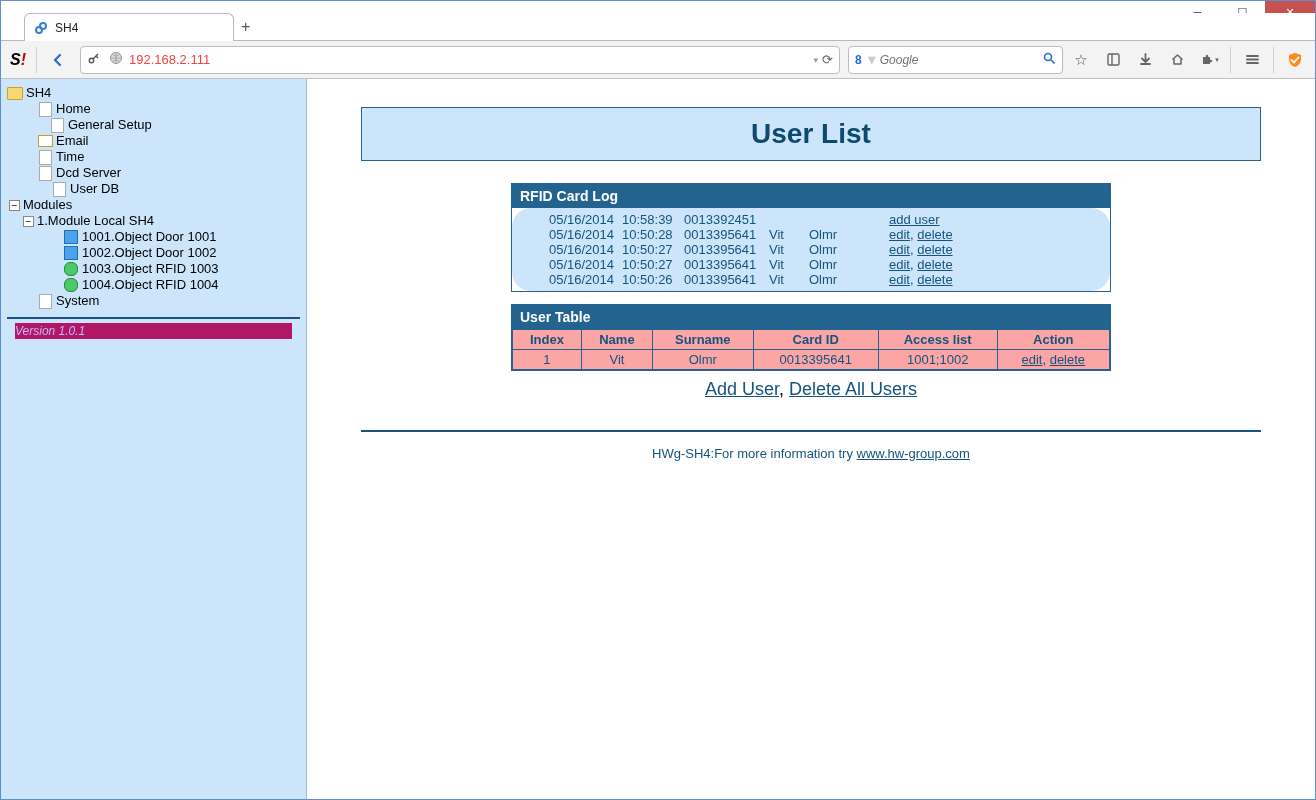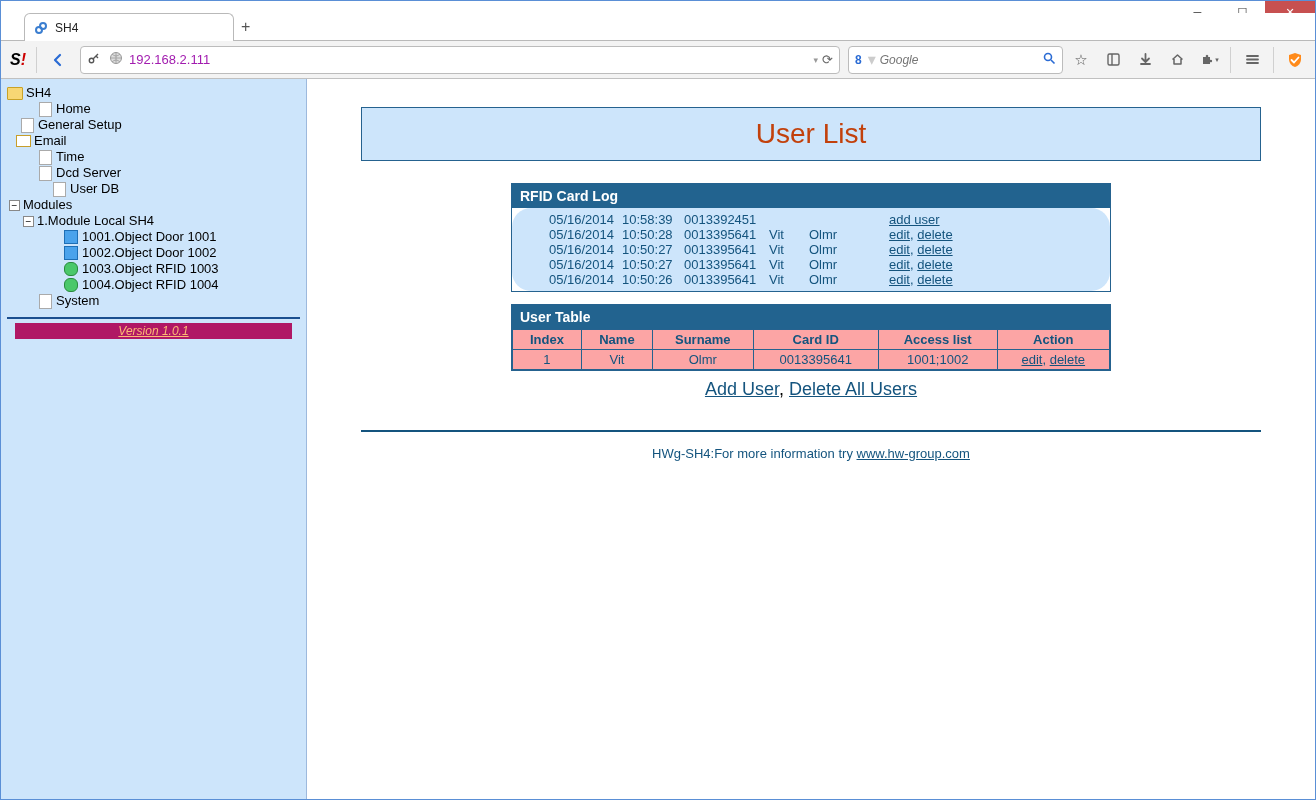--- a/index.html
+++ b/index.html
@@ -21,21 +21,21 @@
   
   .toolbar { height: 38px; background: #f3f3f3; border-bottom: 1px solid #c0c0c0; display: flex; align-items: center; padding: 0 6px; gap: 4px; }
   .tbicon { width: 28px; height: 28px; display: flex; align-items: center; justify-content: center; color: #555; font-size: 15px; border-radius: 3px; }
   .tbicon.orange { color: #ff7a00; font-size:18px;}
   .sologo { width:22px; height:22px; display:flex; align-items:center; justify-content:center;}
   .sologo-s { font-family: Georgia, serif; font-weight: bold; font-style: italic; font-size: 16px; }
   .sologo-s .red { color:#c00;} .sologo-s .blk{color:#000;}
   .urlwrap { flex: 1; display: flex; align-items: center; height: 28px; border: 1px solid #bcbcbc; border-radius: 4px; background: #fff; padding: 0 6px; margin: 0 4px; }
   .urlwrap .globe { font-size: 13px; color: #888; margin: 0 6px 0 2px; }
   .urlwrap .keyicon { font-size:13px; color:#666; margin-right:6px;}
-  .urlwrap input { flex: 1; border: none; outline: none; font-size: 13px; color: #a21caf; background: transparent; }
+  .urlwrap input { flex: 1; border: none; outline: none; font-size: 13px; color: #ef4444; background: transparent; }
   .urlwrap .dropdown { color: #999; font-size: 9px; margin: 0 4px; }
   .urlwrap .reload { color: #666; font-size: 13px; }
   .searchwrap { width: 215px; display: flex; align-items: center; height: 28px; border: 1px solid #bcbcbc; border-radius: 4px; background: #fff; padding: 0 6px; }
   .searchwrap .gico { font-size: 12px; font-weight: bold; color: #2a6bd4; margin-right: 2px;}
   .searchwrap .sep { color:#ccc; margin:0 4px; }
   .searchwrap input { flex: 1; border: none; outline: none; font-size: 12px; font-style: italic; color: #888; background: transparent; }
   .searchwrap .mag { color: #2a6bd4; font-size: 12px; }
   .divider { width: 1px; height: 26px; background: #d0d0d0; margin: 0 3px; }
 
   
@@ -45,26 +45,26 @@
   .tree ul { list-style: none; }
   .tree li { white-space: nowrap; display:flex; align-items:center; height:16px;}
   .tree .toggle { display: inline-block; width: 11px; height: 11px; border: 1px solid #888; font-size: 10px; line-height: 9px; text-align: center; margin-right: 3px; background: #fff; }
   .tree .ico { display: inline-flex; width: 16px; height: 14px; margin-right: 3px; align-items:center; justify-content:center;}
   .ico.folder::before { content:""; width:14px; height:11px; background:#f7d774; border:1px solid #c9a227; border-radius:1px; display:block;}
   .ico.page::before { content:""; width:11px; height:13px; background:#fff; border:1px solid #aaa; display:block;}
   .ico.mail::before { content:""; width:13px; height:10px; background:#fff; border:1px solid #c79e2b; display:block;}
   .ico.door::before { content:""; width:12px; height:12px; background:#4aa3ec; border:1px solid #1e6fb5; display:block;}
   .ico.rfid::before { content:""; width:12px; height:12px; background:#4ac86a; border:1px solid #2a8a3e; border-radius:6px; display:block;}
   .tversep { border-top: 2px solid #1b4f8f; margin: 8px 6px 4px 6px; }
-  .tversion { margin: 4px 14px; background: #b01865; color: #fdba74; font-style: italic; font-size: 12px; text-align: center; padding: 1px 0; text-decoration: underline; }
+  .tversion { margin: 4px 14px; background: #b01865; color: #c4b5fd; font-style: italic; font-size: 12px; text-align: left; padding: 1px 0; }
 
   .main { flex: 1; overflow: auto; }
   .mainwrap { width: 900px; margin: 28px auto 0 auto; }
   .pgtitle { border: 1px solid #25628f; background: #cde5fb; text-align: center; padding: 10px 0; margin-bottom: 22px;}
-  .pgtitle h1 { color: #c2410c; font-size: 28px; font-weight: normal; }
+  .pgtitle h1 { color: #0c4a6e; font-size: 28px; font-weight: bold; }
 
   .panel { border: 1px solid #25628f; margin: 0 auto 12px auto; width: 600px; }
   .panelhead { background: #22638f; color: #fff; font-weight: bold; padding: 4px 8px; font-size: 14px; }
   .panelbody { background: #cde5fb; padding: 4px 6px; font-size: 13px; color: #14547e; border-radius: 19px; }
   .logtbl { width: 100%; border-collapse: collapse; }
   .logtbl td { padding: 0 4px; line-height: 15px; font-size: 13px; }
   .logtbl td:nth-child(1){ width:100px; text-align:right;}
   .logtbl td:nth-child(2){ width:62px;}
   .logtbl td:nth-child(3){ width:85px; text-align:left;}
   .logtbl td.namecol{ width:40px;}
@@ -190,26 +190,26 @@
       <ul>
         <li style="padding-left:6px;">
             <span class="ico folder"></span>
             <span>SH4</span>
           </li>
         <li style="padding-left:22px;">
             <span class="pad" style="width:14px;border-left:1px dotted #888;"></span>
             <span class="ico page"></span>
             <span>Home</span>
           </li>
-        <li style="padding-left:4px;">
+        <li style="padding-left:34px;">
             <span class="pad" style="width:14px;border-left:1px dotted #888;"></span>
             <span class="ico page"></span>
             <span>General Setup</span>
           </li>
-        <li style="">
+        <li style="padding-left:22px;">
             <span class="pad" style="width:14px;border-left:1px dotted #888;"></span>
             <span class="ico mail"></span>
             <span>Email</span>
           </li>
         <li style="padding-left:22px;">
             <span class="pad" style="width:14px;border-left:1px dotted #888;"></span>
             <span class="ico page"></span>
             <span>Time</span>
           </li>
         <li style="padding-left:22px;">

